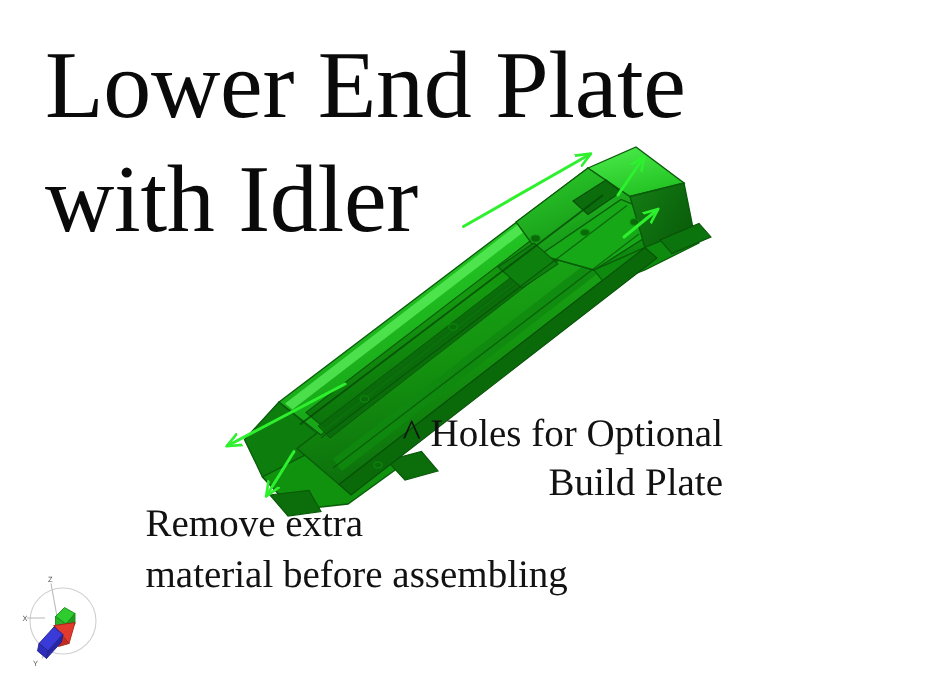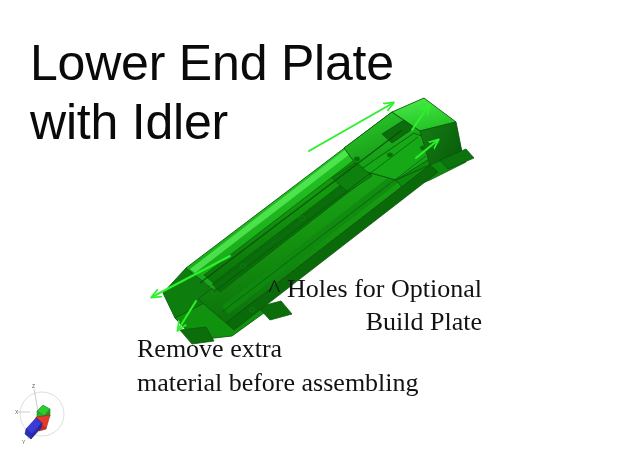--- a/index.html
+++ b/index.html
@@ -13,24 +13,24 @@
     height: 465px;
     background: #ffffff;
     overflow: hidden;
     font-family: "Liberation Serif", "DejaVu Serif", serif;
   }
 
   
   .title-block {
     position: absolute;
     left: 30px;
-    top: 34px;
+    top: 19px;
     width: 440px;
-    font-family: Liberation Sans, sans-serif;
-    font-size: 50px;
+    font-family: Liberation Serif, serif;
+    font-size: 64px;
     line-height: 1.18;
     color: #0a0a0a;
     letter-spacing: -0.2px;
     white-space: pre-line;
     z-index: 40;
   }
 
   .anno-holes {
     position: absolute;
     right: 138px;
@@ -50,21 +50,20 @@
     left: 97px;
     top: 332px;
     width: 420px;
     text-align: left;
     font-family: "Liberation Serif", "DejaVu Serif", serif;
     font-size: 26px;
     line-height: 1.3;
     color: #121212;
     white-space: pre-line;
     z-index: 40;
-    margin-left: 40px;
   }
 
   
   .viewport {
     position: absolute;
     left: 0;
     top: 0;
     width: 620px;
     height: 465px;
     z-index: 10;

